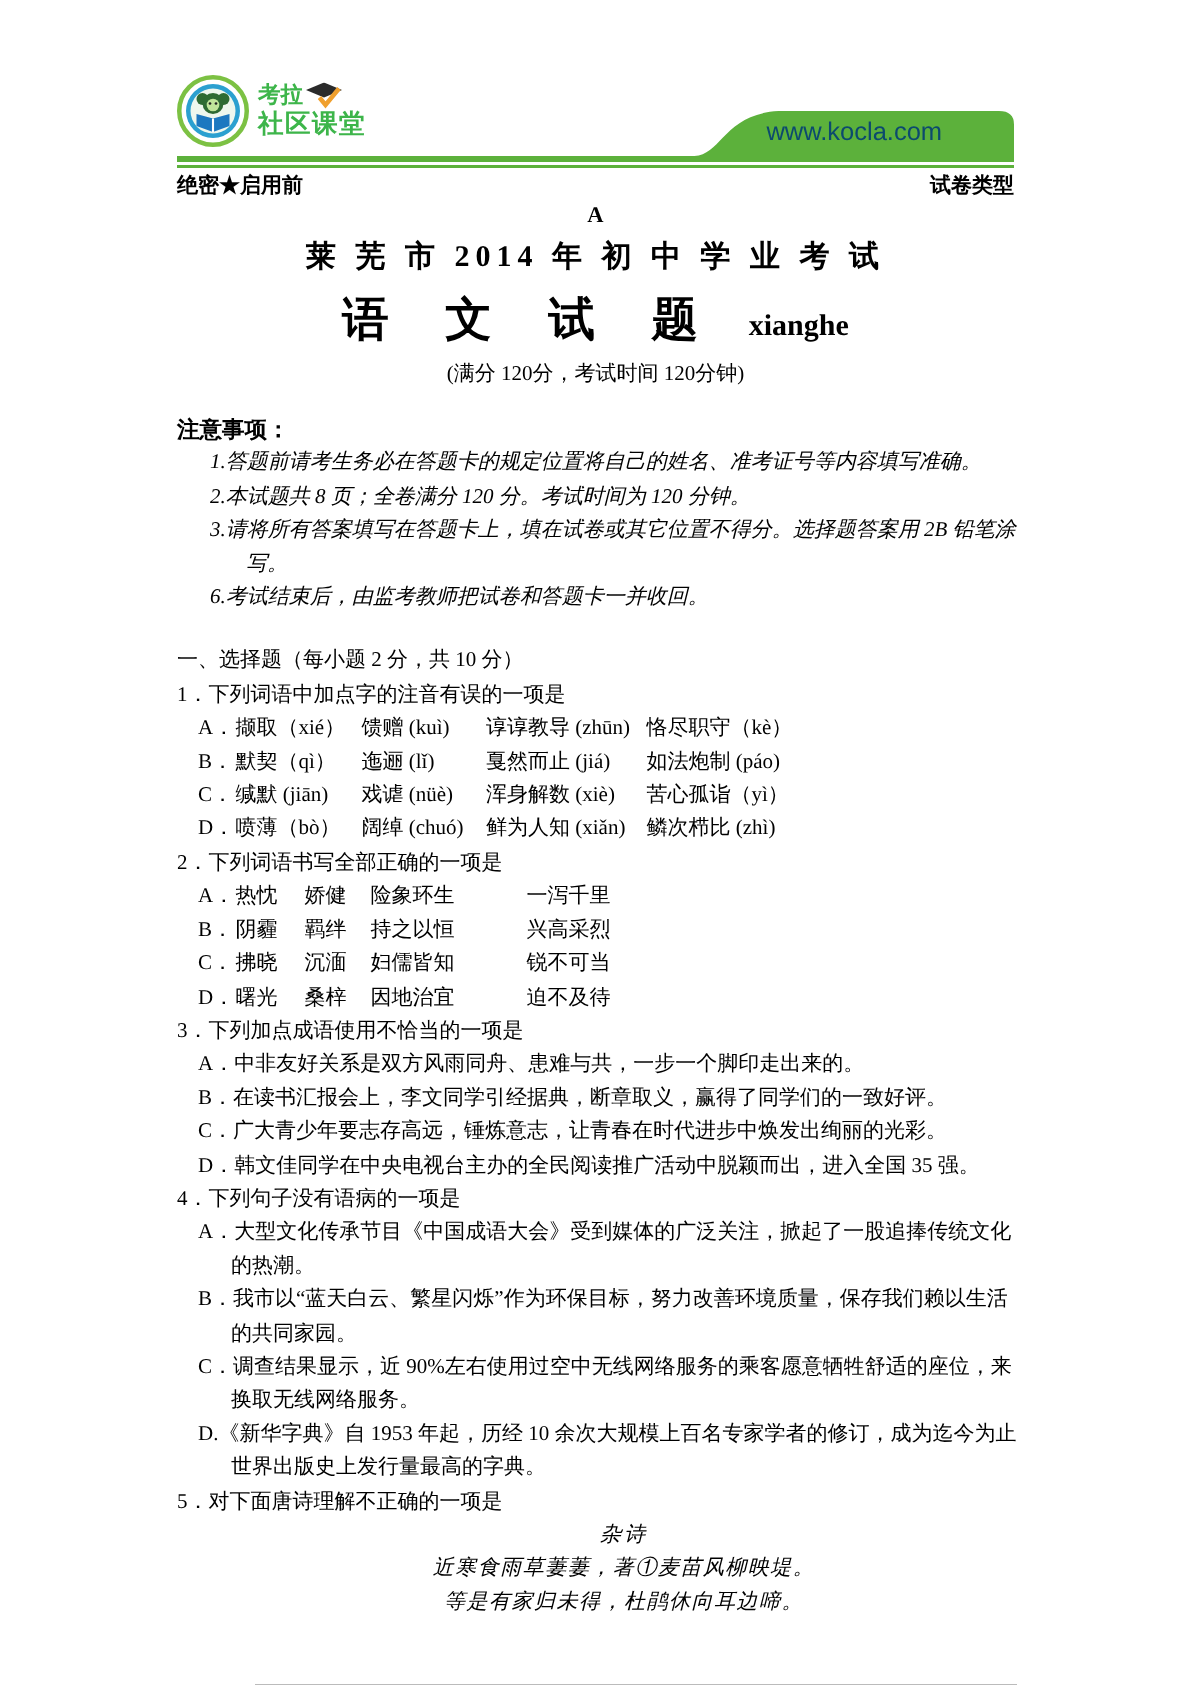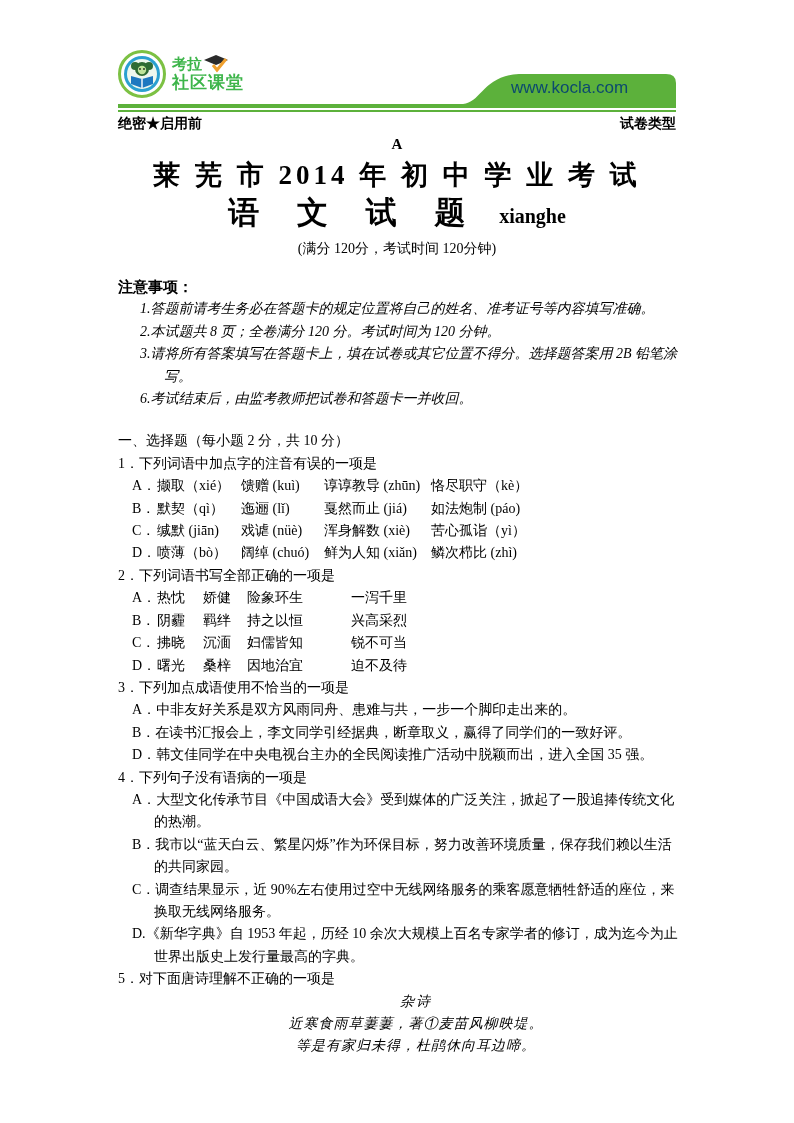--- a/index.html
+++ b/index.html
@@ -33,21 +33,21 @@
   }
   .secrecy-row {
     position:absolute; left:118px; top:115px; width:558px;
     display:flex; justify-content:space-between;
     font-family:"Liberation Sans",sans-serif; font-weight:bold; font-size:14px;
   }
   .paper-type { position:absolute; left:0; top:136px; width:100%; text-align:center;
     font-weight:bold; font-size:15px; }
   
   .title-exam { position:absolute; left:0; top:157px; width:100%; text-align:center;
-    font-weight:bold; font-size:27px; letter-spacing:4px; }
+    font-weight:bold; font-size:20px; letter-spacing:4px; }
   .title-subject { position:absolute; left:0; top:192px; width:100%; text-align:center;
     font-weight:bold; font-size:31px; }
   .title-subject .subj { letter-spacing:0; word-spacing:30px; }
   .title-subject .note { font-weight:bold; font-size:20px; letter-spacing:0; margin-left:26px; }
   .title-meta { position:absolute; left:0; top:240px; width:100%; text-align:center; font-size:14px; }
   
   .content {
     position:absolute; left:118px; top:276px; width:566px;
     font-size:14px; line-height:22.4px;
   }
@@ -185,20 +185,21 @@
       <span class="olabel">D．</span>
       <span class="c1">曙光</span>
       <span class="c2">桑梓</span>
       <span class="c3">因地治宜</span>
       <span class="c4">迫不及待</span>
     </div>
 
     <div class="stem">3．下列加点成语使用不恰当的一项是</div>
     <div class="opt"><span>A．</span><span>中非友好关系是双方风雨同舟、患难与共，一步一个脚印走出来的。</span></div>
     <div class="opt"><span>B．</span><span>在读书汇报会上，李文同学引经据典，断章取义，赢得了同学们的一致好评。</span></div>
+    <div class="opt"><span>C．</span><span>广大青少年要志存高远，锤炼意志，让青春在时代进步中焕发出绚丽的光彩。</span></div>
     <div class="opt"><span>D．</span><span>韩文佳同学在中央电视台主办的全民阅读推广活动中脱颖而出，进入全国 35 强。</span></div>
 
     <div class="stem">4．下列句子没有语病的一项是</div>
     <div class="opt"><span>A．</span><span>大型文化传承节目《中国成语大会》受到媒体的广泛关注，掀起了一股追捧传统文化的热潮。</span></div>
     <div class="opt"><span>B．</span><span>我市以“蓝天白云、繁星闪烁”作为环保目标，努力改善环境质量，保存我们赖以生活的共同家园。</span></div>
     <div class="opt"><span>C．</span><span>调查结果显示，近 90%左右使用过空中无线网络服务的乘客愿意牺牲舒适的座位，来换取无线网络服务。</span></div>
     <div class="opt"><span>D.</span><span>《新华字典》自 1953 年起，历经 10 余次大规模上百名专家学者的修订，成为迄今为止世界出版史上发行量最高的字典。</span></div>
 
     <div class="stem">5．对下面唐诗理解不正确的一项是</div>
 

